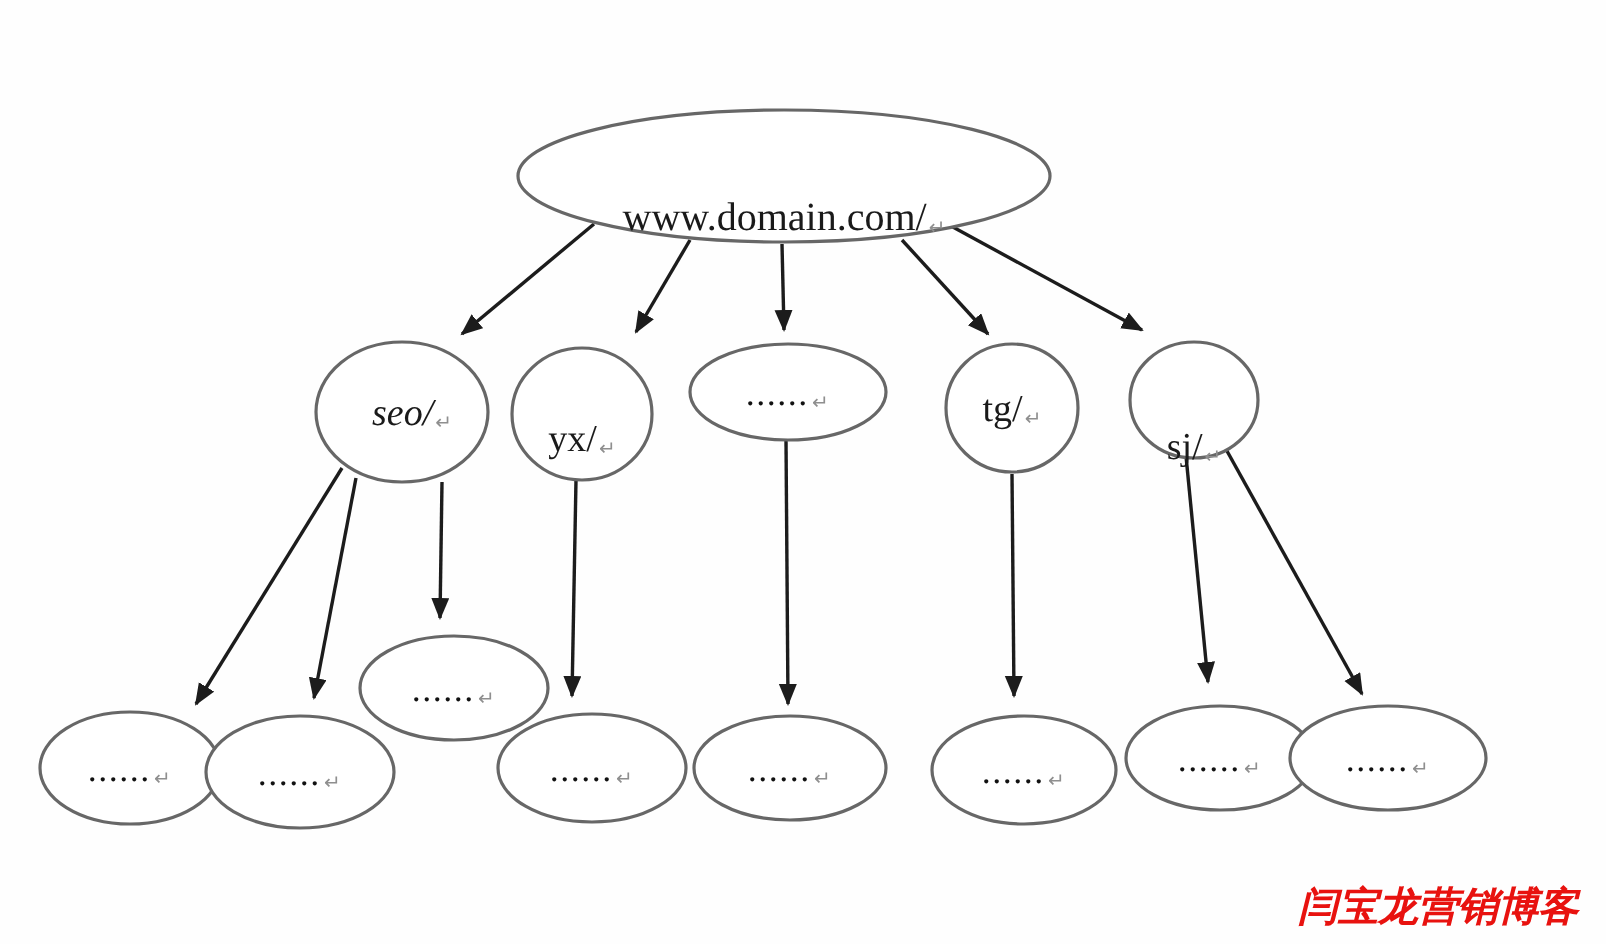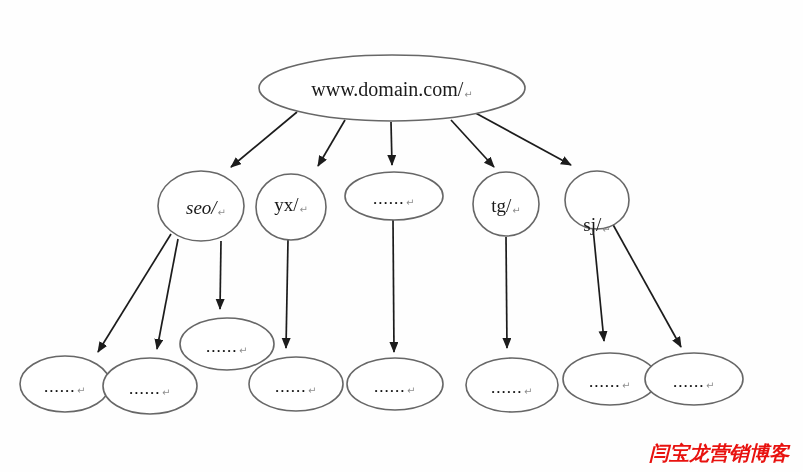--- a/index.html
+++ b/index.html
@@ -24,20 +24,21 @@
     position: absolute;
     transform: translate(-50%, -50%);
     white-space: nowrap;
     color: #1a1a1a;
     font-size: 19px;
     line-height: 1;
     text-align: center;
   }
   .node-label.root-label {
     font-size: 20px;
+    margin-top: 20px;
   }
   .node-label.dots-label .lbl {
     font-weight: bold;
     font-size: 13px;
     letter-spacing: 2px;
     color: #111111;
   }
   .ret {
     font-family: "DejaVu Sans", sans-serif;
     font-size: 10px;
@@ -109,21 +110,21 @@
     </g>
   </svg>
 
   <div class="node-label root-label" style="left:392px; top:89px;">
     <span class="lbl">www.domain.com/</span><span class="ret">↵</span>
   </div>
 
   <div class="node-label" style="left:206px; top:207px;font-style:italic;">
     <span class="lbl">seo/</span><span class="ret">↵</span>
   </div>
-  <div class="node-label" style="left:291px; top:204px;">
+  <div class="node-label" style="left:291px; top:220px;">
     <span class="lbl">yx/</span><span class="ret">↵</span>
   </div>
   <div class="node-label dots-label" style="left:394px; top:197px;">
     <span class="lbl">......</span><span class="ret">↵</span>
   </div>
   <div class="node-label" style="left:506px; top:205px;">
     <span class="lbl">tg/</span><span class="ret">↵</span>
   </div>
   <div class="node-label" style="left:597px; top:200px;margin-top:24px;">
     <span class="lbl">sj/</span><span class="ret">↵</span>

